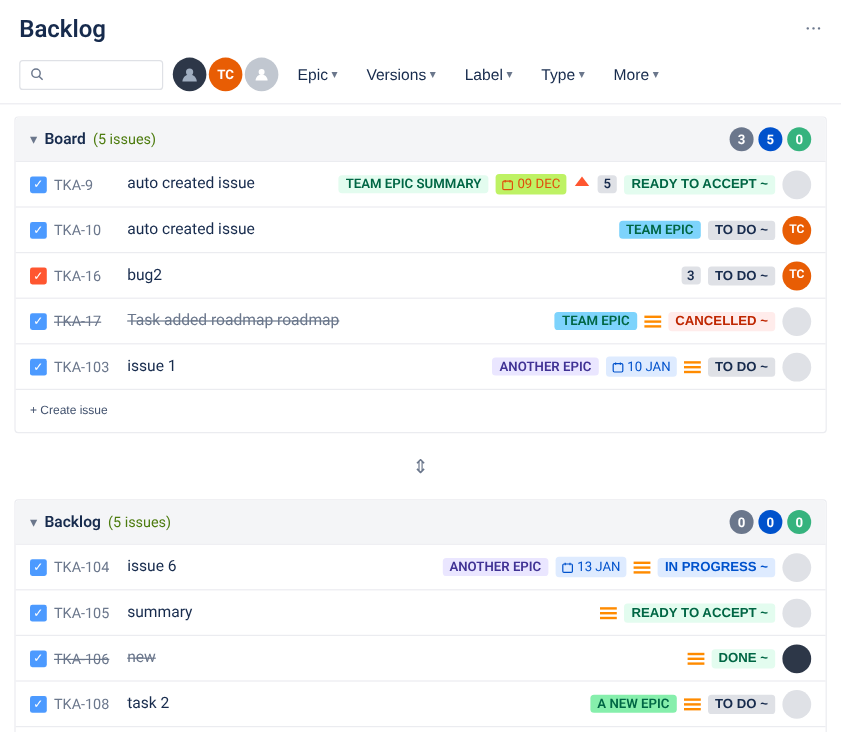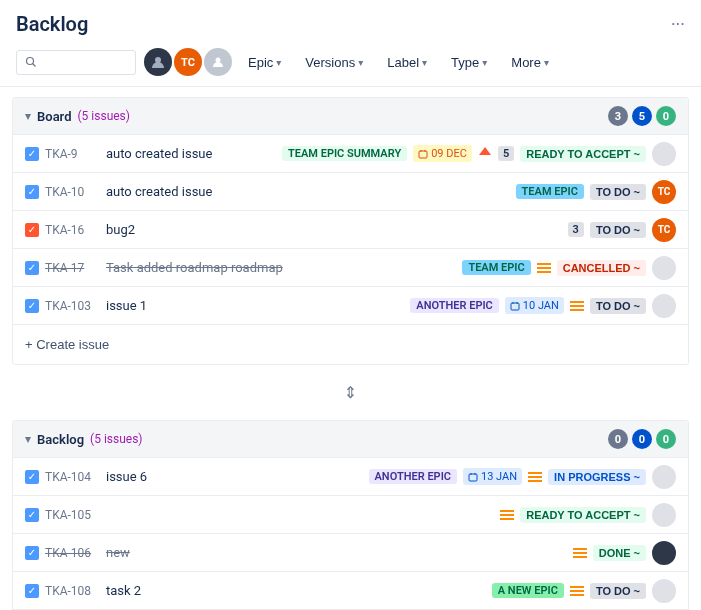--- a/index.html
+++ b/index.html
@@ -99,21 +99,21 @@
       background: #f4f5f7;
       border-radius: 3px 3px 0 0;
     }
     .section-title {
       font-size: 13px;
       font-weight: 600;
       color: #172b4d;
     }
     .section-count {
       font-size: 12px;
-      color: #a21caf;
+      color: #4d7c0f;
     }
     .section-badges {
       margin-left: auto;
       display: flex;
       gap: 4px;
       align-items: center;
     }
     .badge {
       width: 20px;
       height: 20px;
@@ -183,21 +183,21 @@
       gap: 6px;
       margin-left: auto;
       flex-shrink: 0;
     }
     .date-tag {
       display: flex;
       align-items: center;
       gap: 3px;
       font-size: 11px;
       color: #e04e0c;
-      background: #fef9c3;
+      background: #bef264;
       padding: 2px 5px;
       border-radius: 3px;
     }
     .date-tag.blue { color: #0052cc; background: #deebff; }
     .count-badge {
       background: #dfe1e6;
       color: #172b4d;
       font-size: 11px;
       padding: 1px 5px;
       border-radius: 3px;
@@ -231,21 +231,21 @@
     .user-avatar.orange { background: #e85d04; display: flex; align-items: center; justify-content: center; font-size: 10px; font-weight: 700; color: #fff; }
     .user-avatar.dark { background: #2d3748; }
     .create-issue {
       padding: 8px 12px;
       border-top: 1px solid #ebecf0;
     }
     .create-issue-btn {
       display: flex;
       align-items: flex-end;
       gap: 4px;
-      font-size: 13px;
+      font-size: 10px;
       color: #42526e;
       background: transparent;
       border: none;
       cursor: pointer;
       padding: 4px 0;
     }
     .divider-handle {
       display: flex;
       justify-content: center;
       align-items: center;
@@ -466,20 +466,21 @@
           </div>
           <button class="status-btn status-inprogress">IN PROGRESS ~</button>
           <div class="user-avatar"></div>
         </div>
       </div>
       <div class="issue-row">
         <div class="issue-checkbox">
           <span class="check">✓</span>
         </div>
         <span class="issue-id">TKA-105</span>
+        <span class="issue-title">summary</span>
         <div class="issue-meta">
           <div class="priority-lines">
             <div class="priority-line"></div>
             <div class="priority-line"></div>
             <div class="priority-line"></div>
           </div>
           <button class="status-btn status-ready">READY TO ACCEPT ~</button>
           <div class="user-avatar"></div>
         </div>
       </div>

